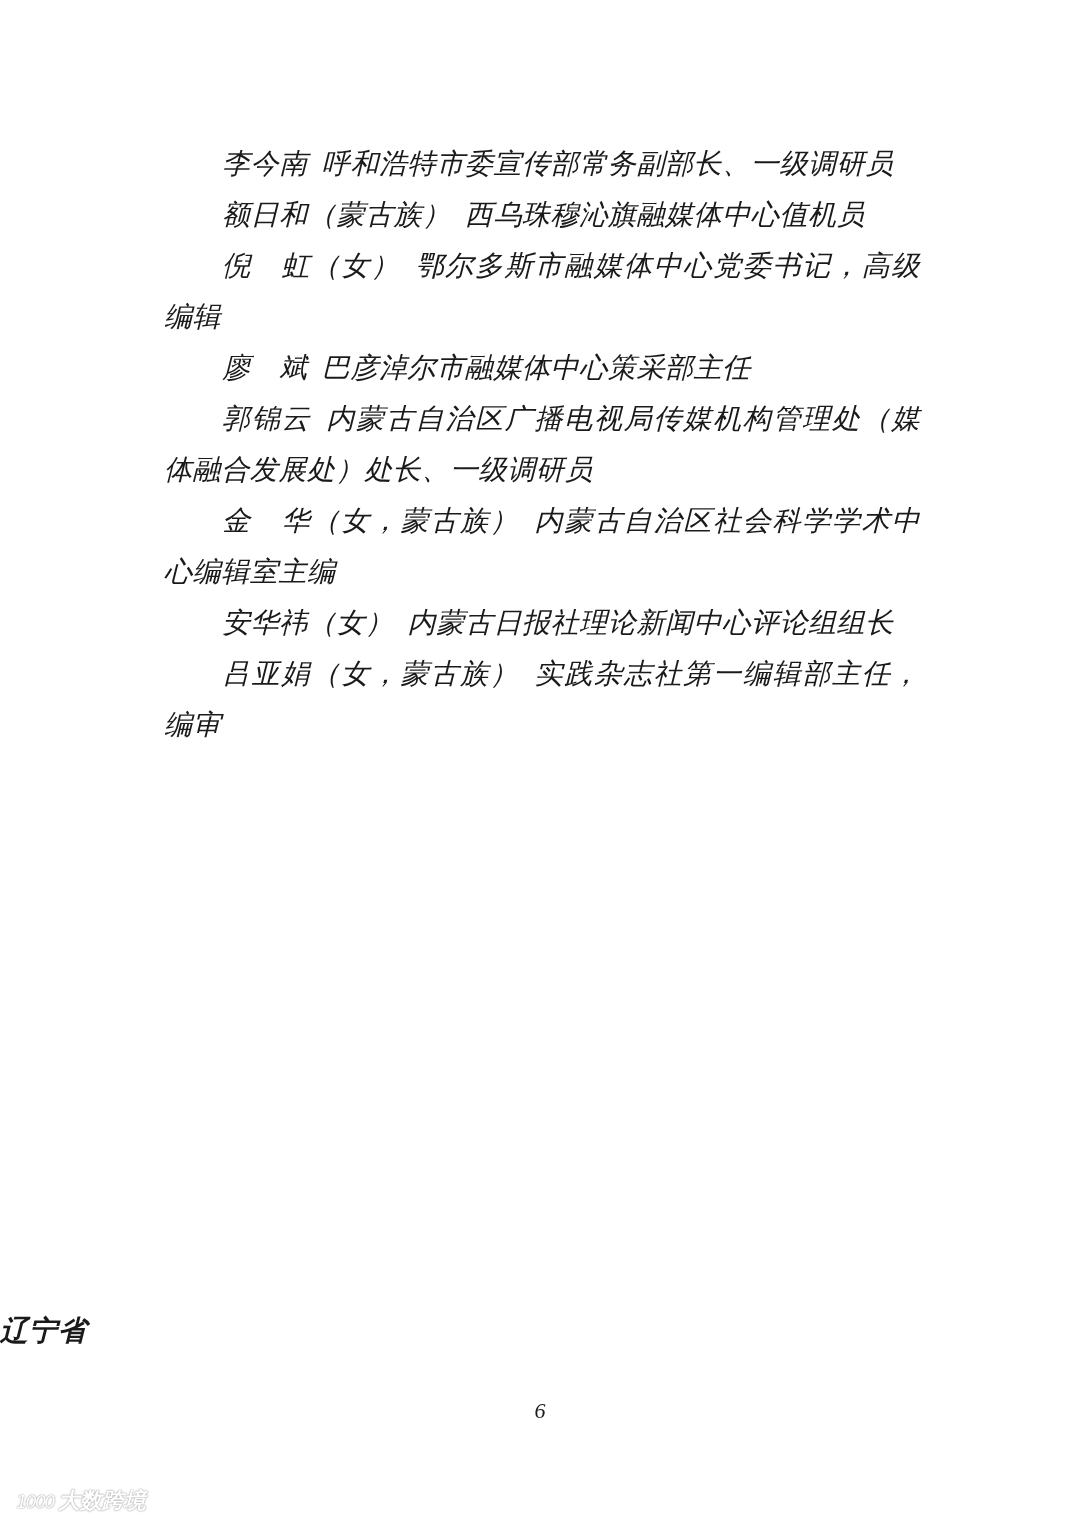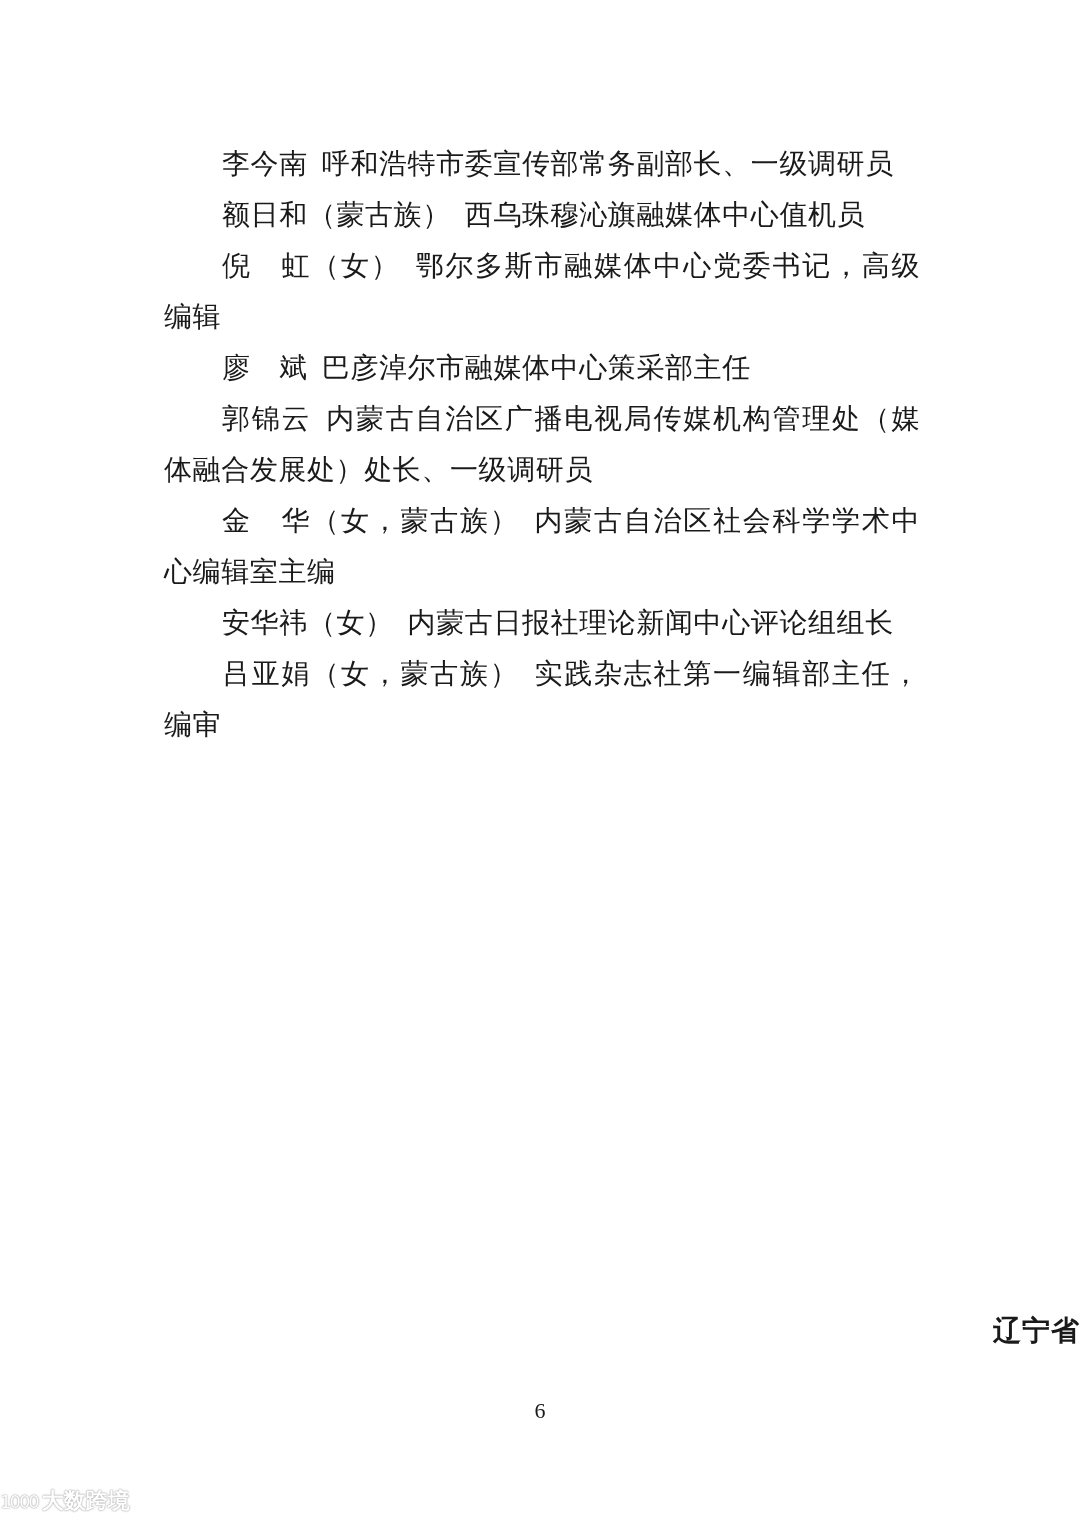--- a/index.html
+++ b/index.html
@@ -13,20 +13,21 @@
       position: relative;
       overflow: hidden;
       font-family: "DejaVu Sans", "Liberation Sans", sans-serif;
       color: #1a1a1a;
     }
     .page {
       position: absolute;
       left: 0; top: 0;
       width: 1080px;
       height: 1526px;
+      font-style: italic;
     }
     .entries {
       position: absolute;
       left: 164px;
       top: 138px;
       width: 756px;
     }
     .entry {
       font-size: 28px;
       line-height: 51px;
@@ -36,39 +37,39 @@
       text-align: justify;
       text-align-last: left;
     }
     .entry .name { }
     .entry .gap { display: inline-block; width: 14px; }
     .section-title {
       position: absolute;
       left: 0;
       width: 1080px;
       top: 1311px;
-      text-align: right;
+      text-align: left;
       font-size: 28px;
       font-weight: bold;
       letter-spacing: 1px;
       line-height: 40px;
     }
     .page-number {
       position: absolute;
       left: 0;
       width: 1080px;
       top: 1396px;
       text-align: center;
       font-family: "Liberation Serif", "DejaVu Serif", serif;
       font-size: 22px;
       line-height: 30px;
     }
     .watermark {
       position: absolute;
-      left: 0;
+      left: 16px;
       top: 1486px;
       display: flex;
       align-items: center;
       gap: 4px;
       color: #ffffff;
       font-size: 22px;
       font-weight: bold;
       text-shadow: 0 0 2px #9a9a9a, 0 0 1px #8a8a8a;
       opacity: 0.9;
     }

